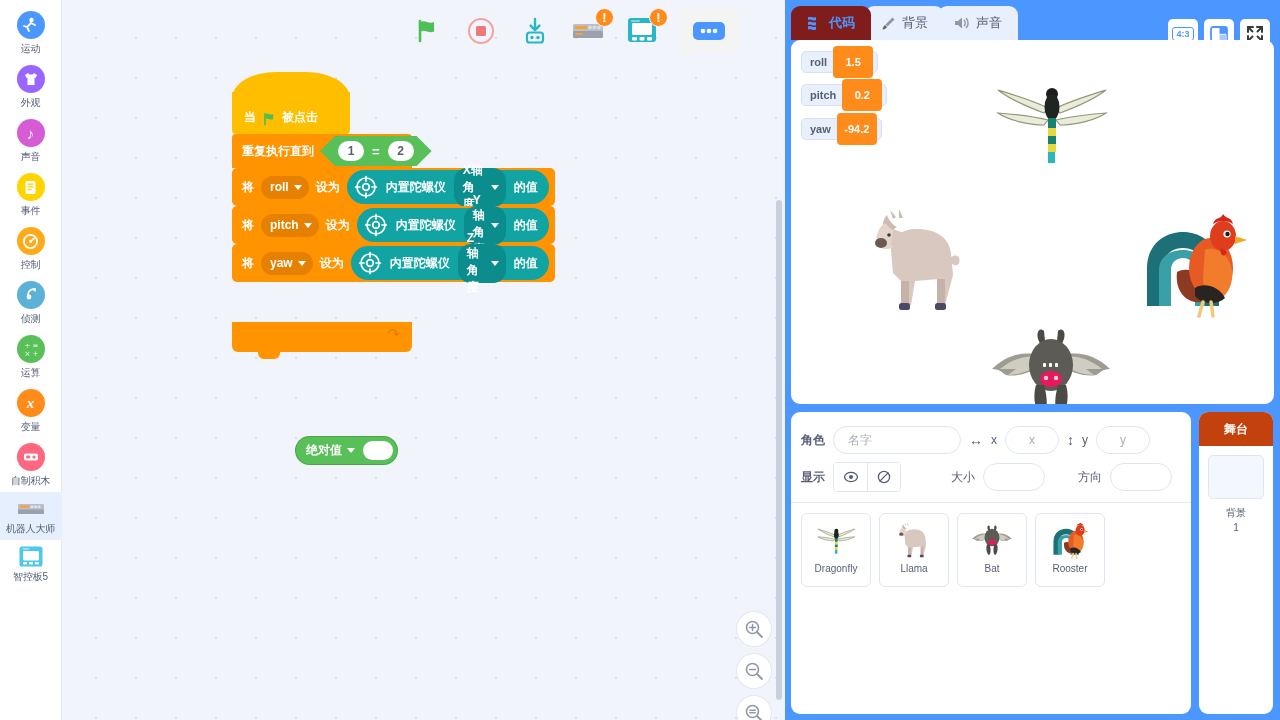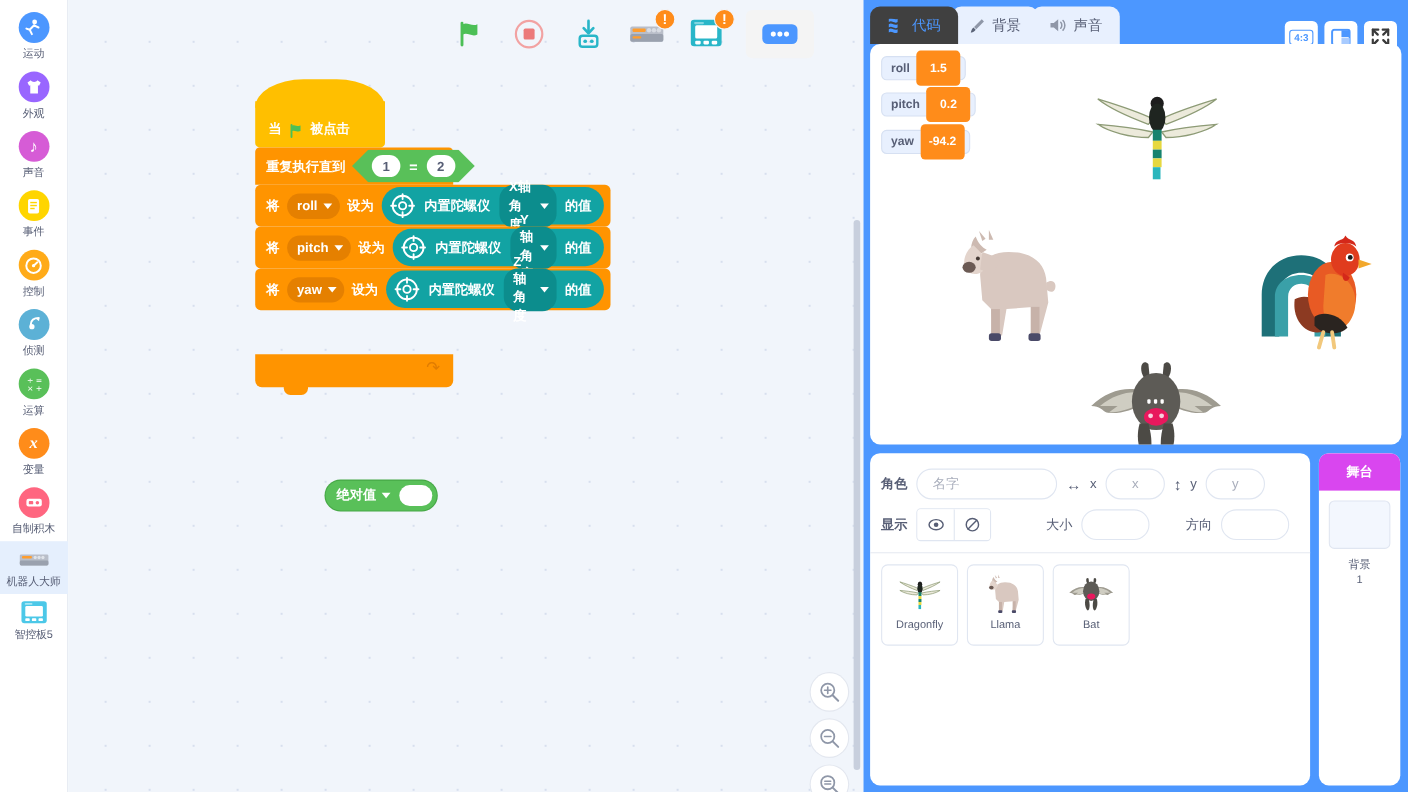--- a/index.html
+++ b/index.html
@@ -184,21 +184,21 @@
   }
   #tabs {
     position: absolute; left: 6px; top: 6px; display: flex; align-items: flex-end;
   }
   .tab {
     height: 34px; border-radius: 9px 9px 0 0; padding: 0 16px;
     display: flex; align-items: center; gap: 6px;
     font-size: 13px; color: #575e75; background: #e8f0fe;
     margin-right: -6px; cursor: pointer;
   }
-  .tab.active { background: #404040; color: #4c97ff; font-weight: normal; z-index: 3; justify-content: center; }
+  .tab.active { background: #7f1d1d; color: #4c97ff; font-weight: bold; z-index: 3; justify-content: center; }
   .tab:nth-child(2) { z-index: 2; }
   .tab:nth-child(3) { z-index: 1; }
 
   #hdr-ctrls {
     position: absolute; right: 10px; top: 7px; display: flex; gap: 6px;
   }
   .hctl {
     width: 30px; height: 30px; background: #fff; border-radius: 5px;
     display: flex; align-items: center; justify-content: center; cursor: pointer; margin-top: 12px;
   }
@@ -264,21 +264,21 @@
   }
   .sprite-thumb { width: 46px; height: 42px; display:flex; align-items:center; justify-content:center; }
   .sprite-name { font-size: 10px; color: #575e75; margin-top: 2px; }
 
   
   #stage-sel {
     position: absolute; left: 1199px; top: 412px; width: 74px; height: 302px;
     background: #fff; border-radius: 9px; overflow: hidden;
   }
   #stage-sel-hdr {
-    height: 34px; background: #d946ef; color: #fff; font-size: 12px; font-weight: bold;
+    height: 34px; background: #c2410c; color: #fff; font-size: 12px; font-weight: bold;
     display: flex; align-items: center; justify-content: center;
   }
   .bg-card {
     margin: 9px auto 0 auto; width: 56px;
   }
   .bg-thumb {
     width: 56px; height: 44px; background: #f3f7fe;
     border: 1px solid #e0e6f1; border-radius: 5px;
   }
   .bg-label { text-align: center; font-size: 10px; color: #575e75; margin-top: 7px; }
@@ -827,20 +827,39 @@
             <path d="M72 6 C76 2 80 6 78 14 C76 20 72 24 70 26 Z" fill="#4c4a45"></path>
             <ellipse cx="65" cy="40" rx="22" ry="26" fill="#5d5b56"></ellipse>
             <ellipse cx="65" cy="54" rx="11" ry="8" fill="#e8185d"></ellipse>
             <path d="M50 60 C46 74 50 88 56 92 C62 88 62 74 58 60 Z" fill="#4c4a45"></path>
             <path d="M80 60 C84 74 80 88 74 92 C68 88 68 74 72 60 Z" fill="#4c4a45"></path>
           </svg>
         </span>
         <span class="sprite-name">Bat</span>
       </div>
 
+      <div class="sprite-card">
+        <span class="sprite-thumb">
+          <svg width="40" height="38" viewBox="0 0 110 108">
+            <path d="M8 96 L8 58 C8 36 24 22 44 22 C64 22 80 36 80 58 L80 96 L64 96 L64 58 C64 46 56 38 44 38 C32 38 24 46 24 58 L24 96 Z" fill="#1e7078"></path>
+            <path d="M20 96 L20 60 C20 48 30 40 44 40 C58 40 66 48 66 60 L66 96 L56 96 L56 60 C56 52 50 48 44 48 C38 48 32 52 32 60 L32 96 Z" fill="#3aa0a8"></path>
+            <path d="M38 62 C48 56 62 62 70 76 C74 84 68 94 56 92 C44 90 36 78 38 62 Z" fill="#8c3a22"></path>
+            <ellipse cx="72" cy="58" rx="22" ry="30" fill="#e85a24"></ellipse>
+            <path d="M66 40 C74 36 88 42 92 56 C96 70 90 86 78 90 C70 92 64 82 64 68 Z" fill="#f07c2c"></path>
+            <path d="M56 78 C64 72 80 76 86 88 C78 96 62 94 56 86 Z" fill="#2a2420"></path>
+            <ellipse cx="84" cy="26" rx="13" ry="15" fill="#e03c1e"></ellipse>
+            <path d="M74 14 C76 6 82 10 84 4 C88 10 92 6 94 14 C88 10 80 10 74 14 Z" fill="#d4281a"></path>
+            <circle cx="88" cy="24" r="3.6" fill="#fff"></circle>
+              <circle cx="88.5" cy="24" r="2.2" fill="#1a1a1a"></circle>
+            <path d="M96 26 L108 30 L96 34 Z" fill="#f2a82c"></path>
+            <path d="M64 92 L60 106 M72 92 L74 106" stroke="#f2c87c" stroke-width="4" stroke-linecap="round"></path>
+          </svg>
+        </span>
+        <span class="sprite-name">Rooster</span>
+      </div>
     </div>
   </div>
 
   <div id="stage-sel">
     <div id="stage-sel-hdr">舞台</div>
     <div class="bg-card">
       <div class="bg-thumb"></div>
       <div class="bg-label">背景</div>
       <div class="bg-count">1</div>
     </div>

